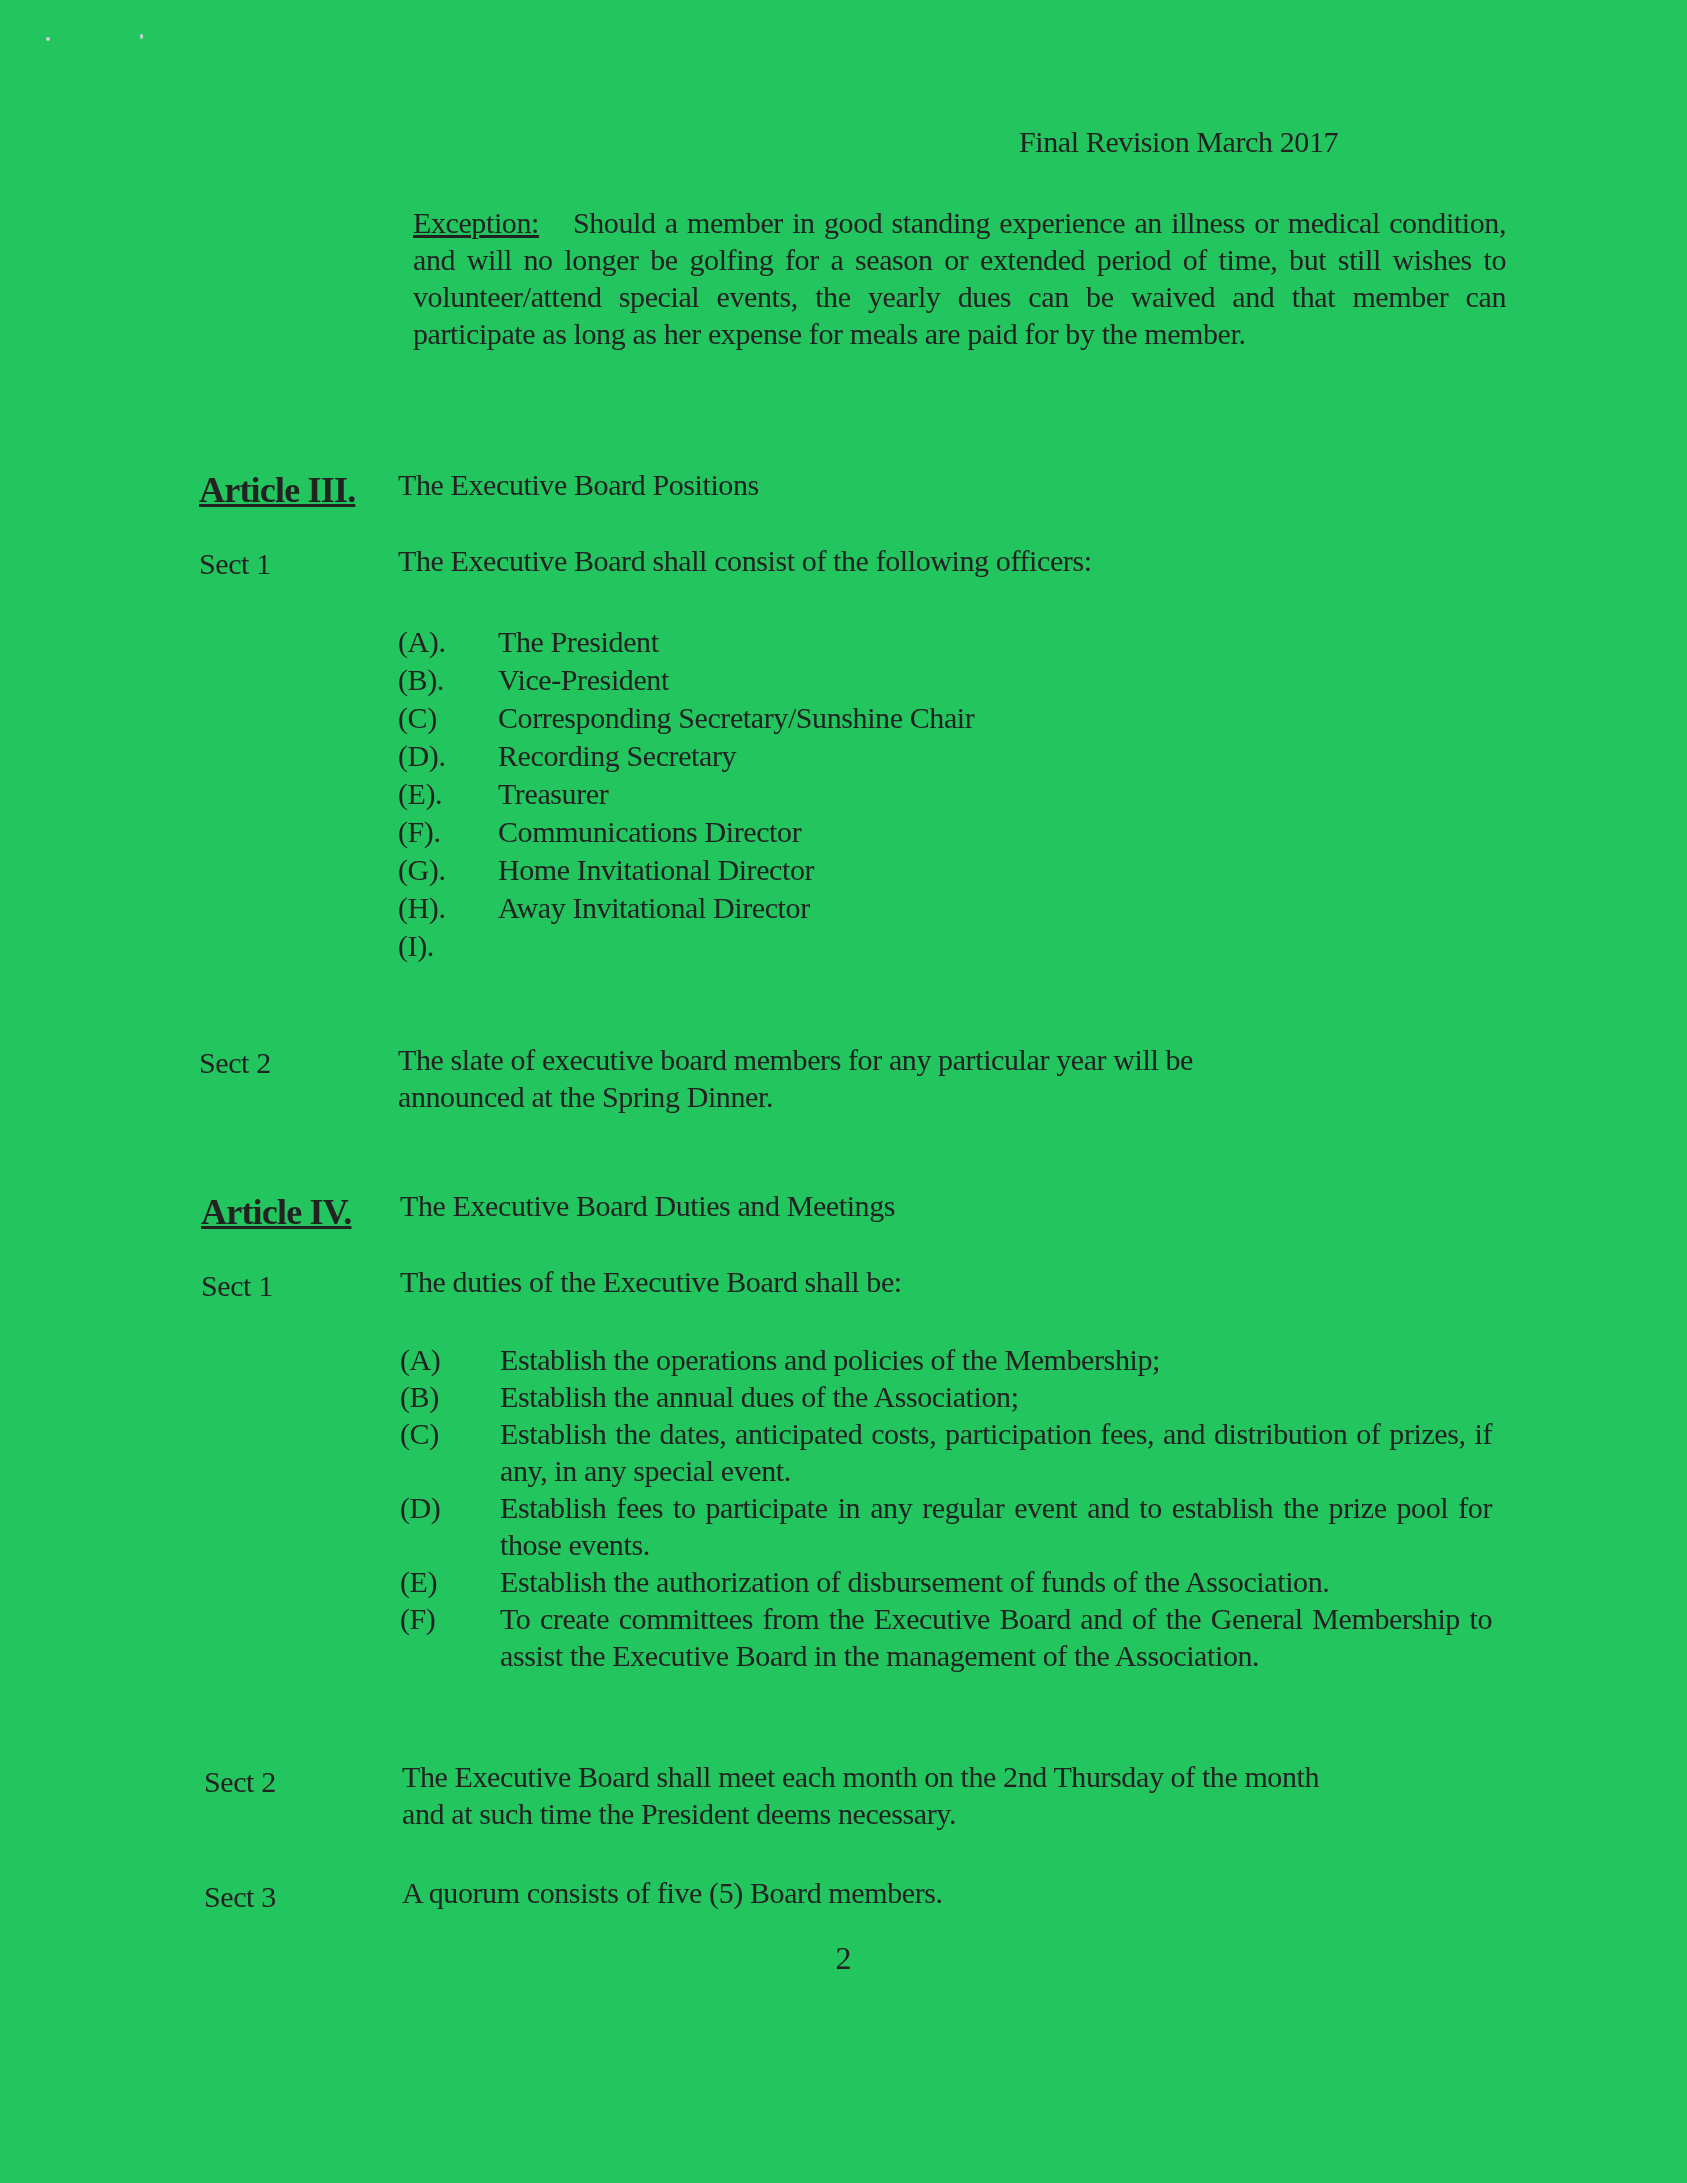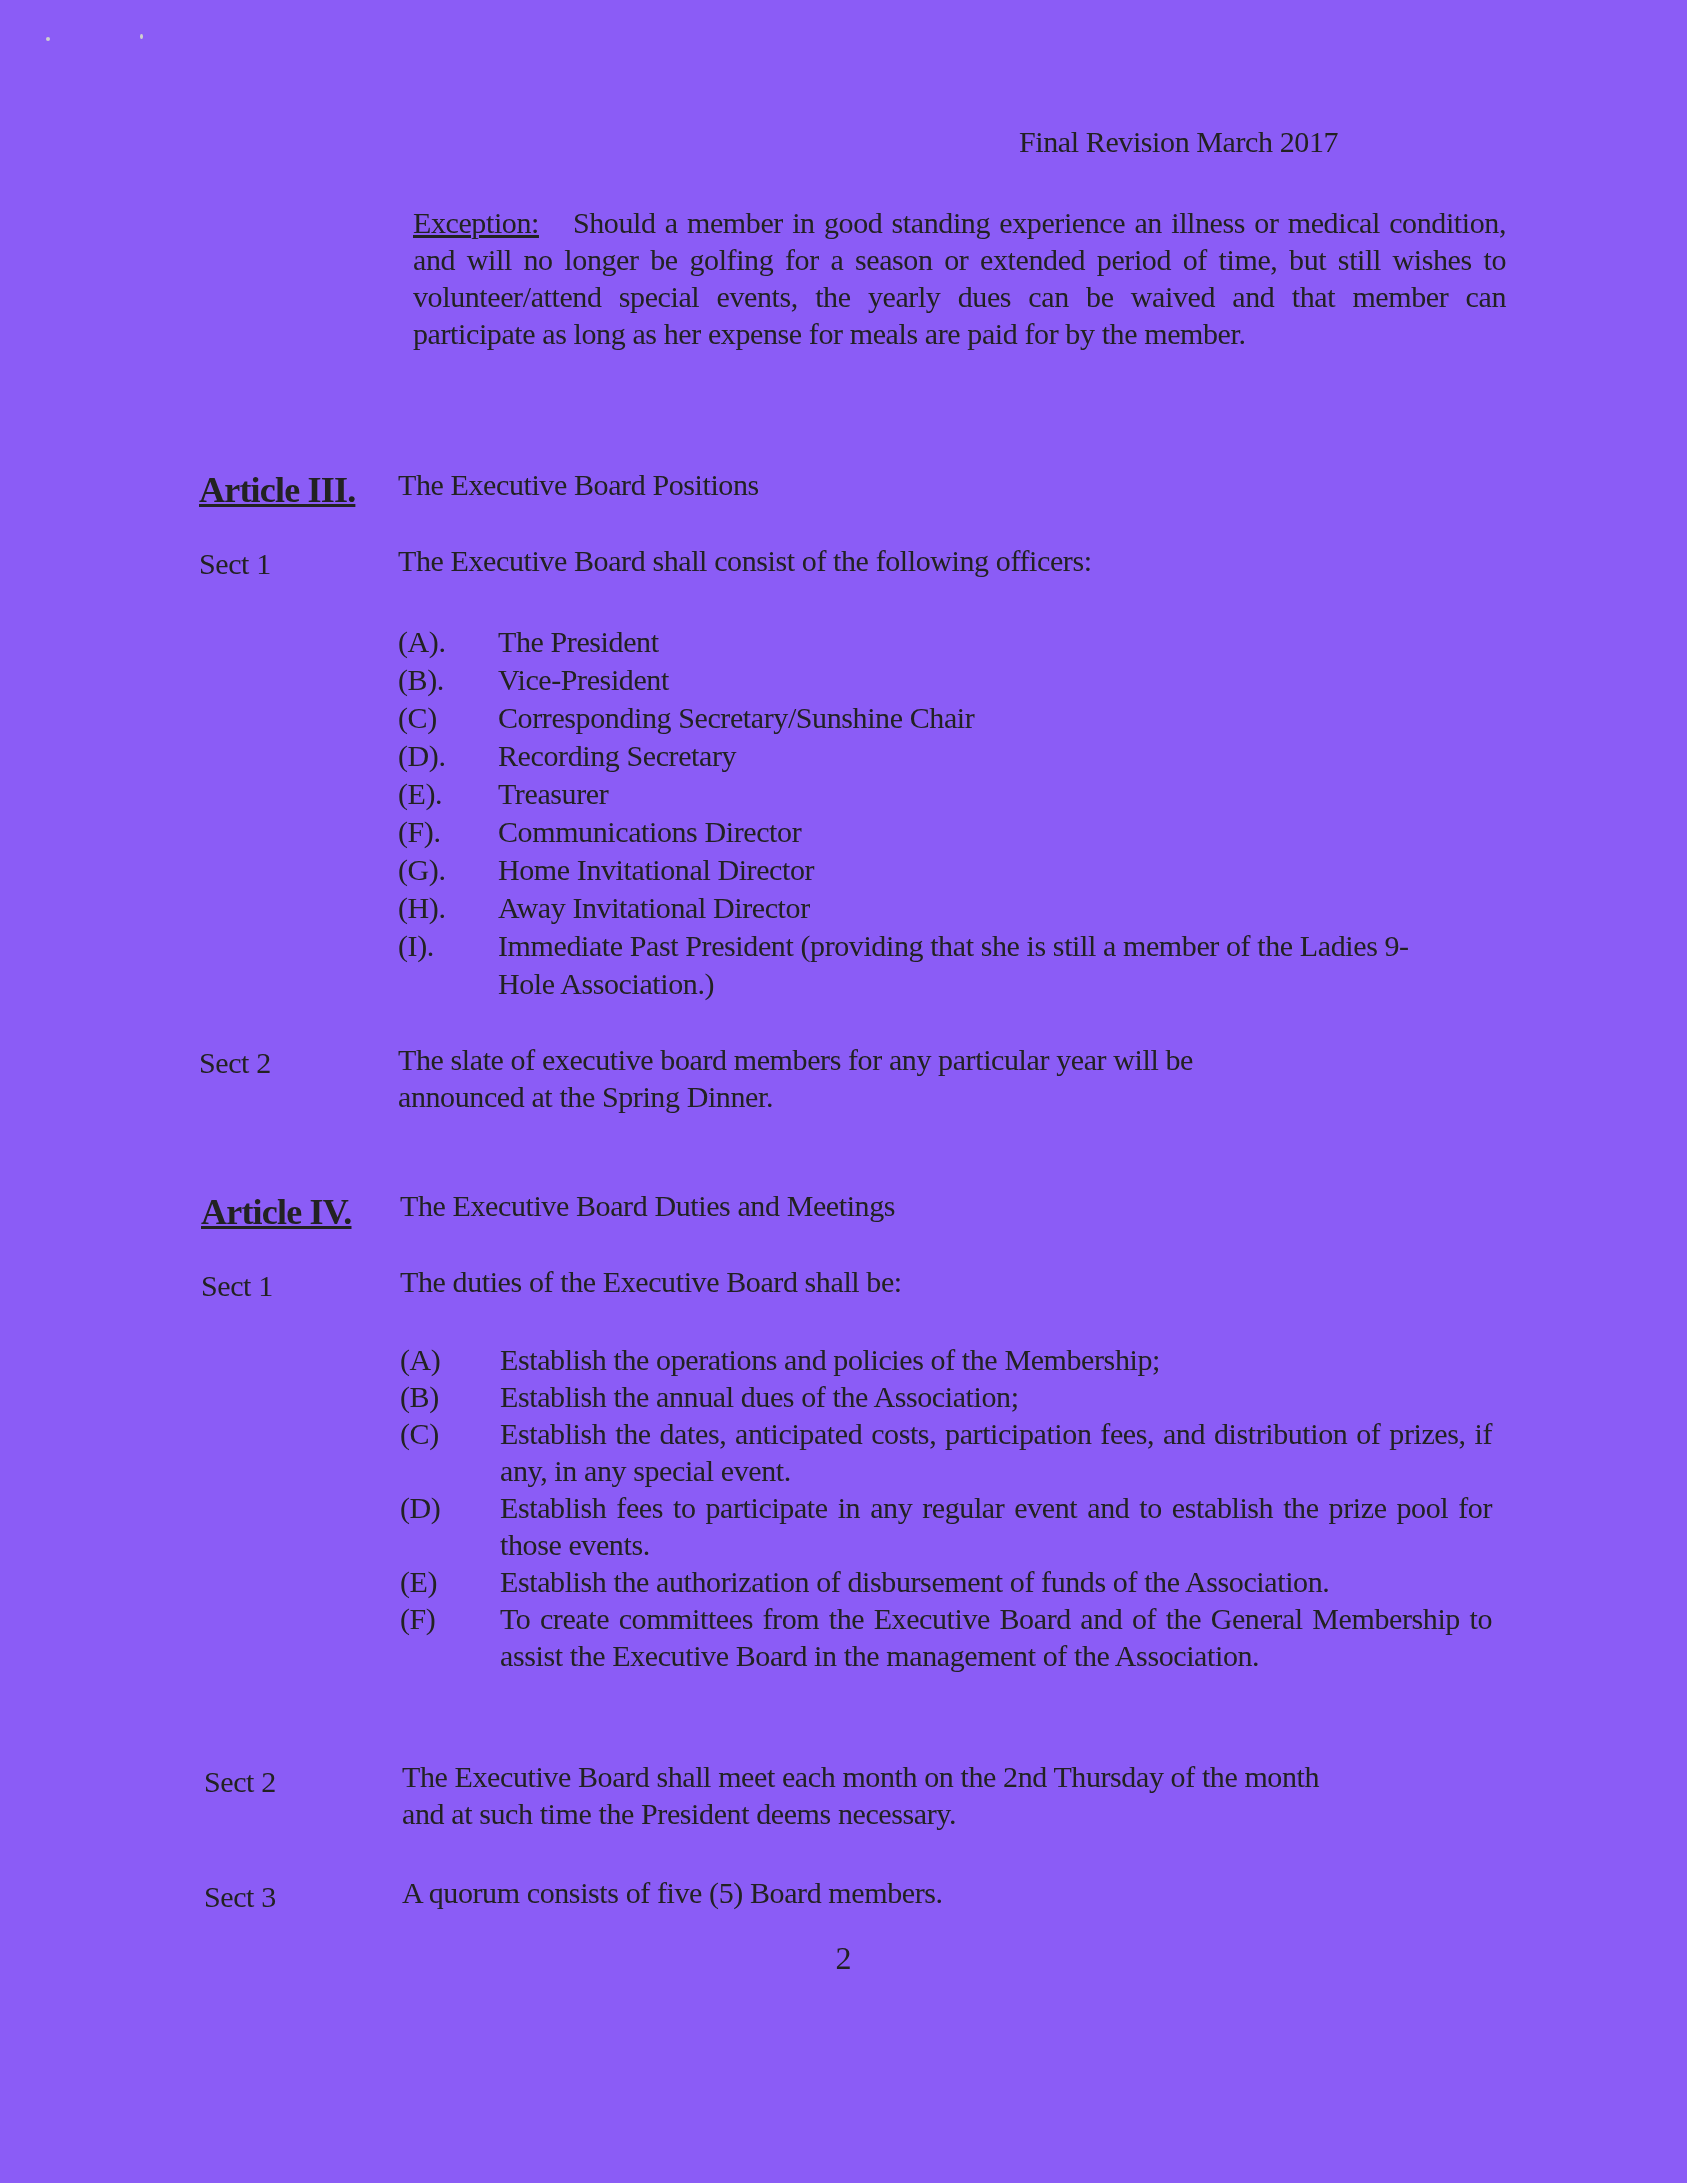--- a/index.html
+++ b/index.html
@@ -13,21 +13,21 @@
     position: relative;
     overflow: hidden;
     font-family: "Liberation Serif", "DejaVu Serif", serif;
     color: #222222;
   }
   .page {
     position: absolute;
     left: 0; top: 0;
     width: 1687px;
     height: 2183px;
-    background: #8b5cf6;
+    background: #22c55e;
   }
   .abs { position: absolute; white-space: nowrap; }
   .header {
     left: 1019px; top: 125px;
     font-size: 30px;
     letter-spacing: -0.4px;
   }
   .para {
     position: absolute;
     font-size: 30px;
@@ -125,21 +125,20 @@
     <div class="list-row">
       <span class="letter">(G).</span>
       <span class="item-text">Home Invitational Director</span>
     </div>
     <div class="list-row">
       <span class="letter">(H).</span>
       <span class="item-text">Away Invitational Director</span>
     </div>
     <div class="list-row">
       <span class="letter">(I).</span>
-      <span class="item-text" style="width:911px;">Immediate Past President (providing that she is still a member of the Ladies 9-Hole Association.)</span>
     </div>
   </div>
 
   <div class="abs label-col" style="left:199px;top:1046px;">Sect 2</div>
   <div class="abs text-col" style="left:398px;top:1043px;">The slate of executive board members for any particular year will be</div>
   <div class="abs text-col" style="left:398px;top:1080px;">announced at the Spring Dinner.</div>
 
   <div class="abs art-label" style="left:201px;top:1191px;">Article IV.</div>
   <div class="abs text-col" style="left:400px;top:1189px;">The Executive Board Duties and Meetings</div>
 

